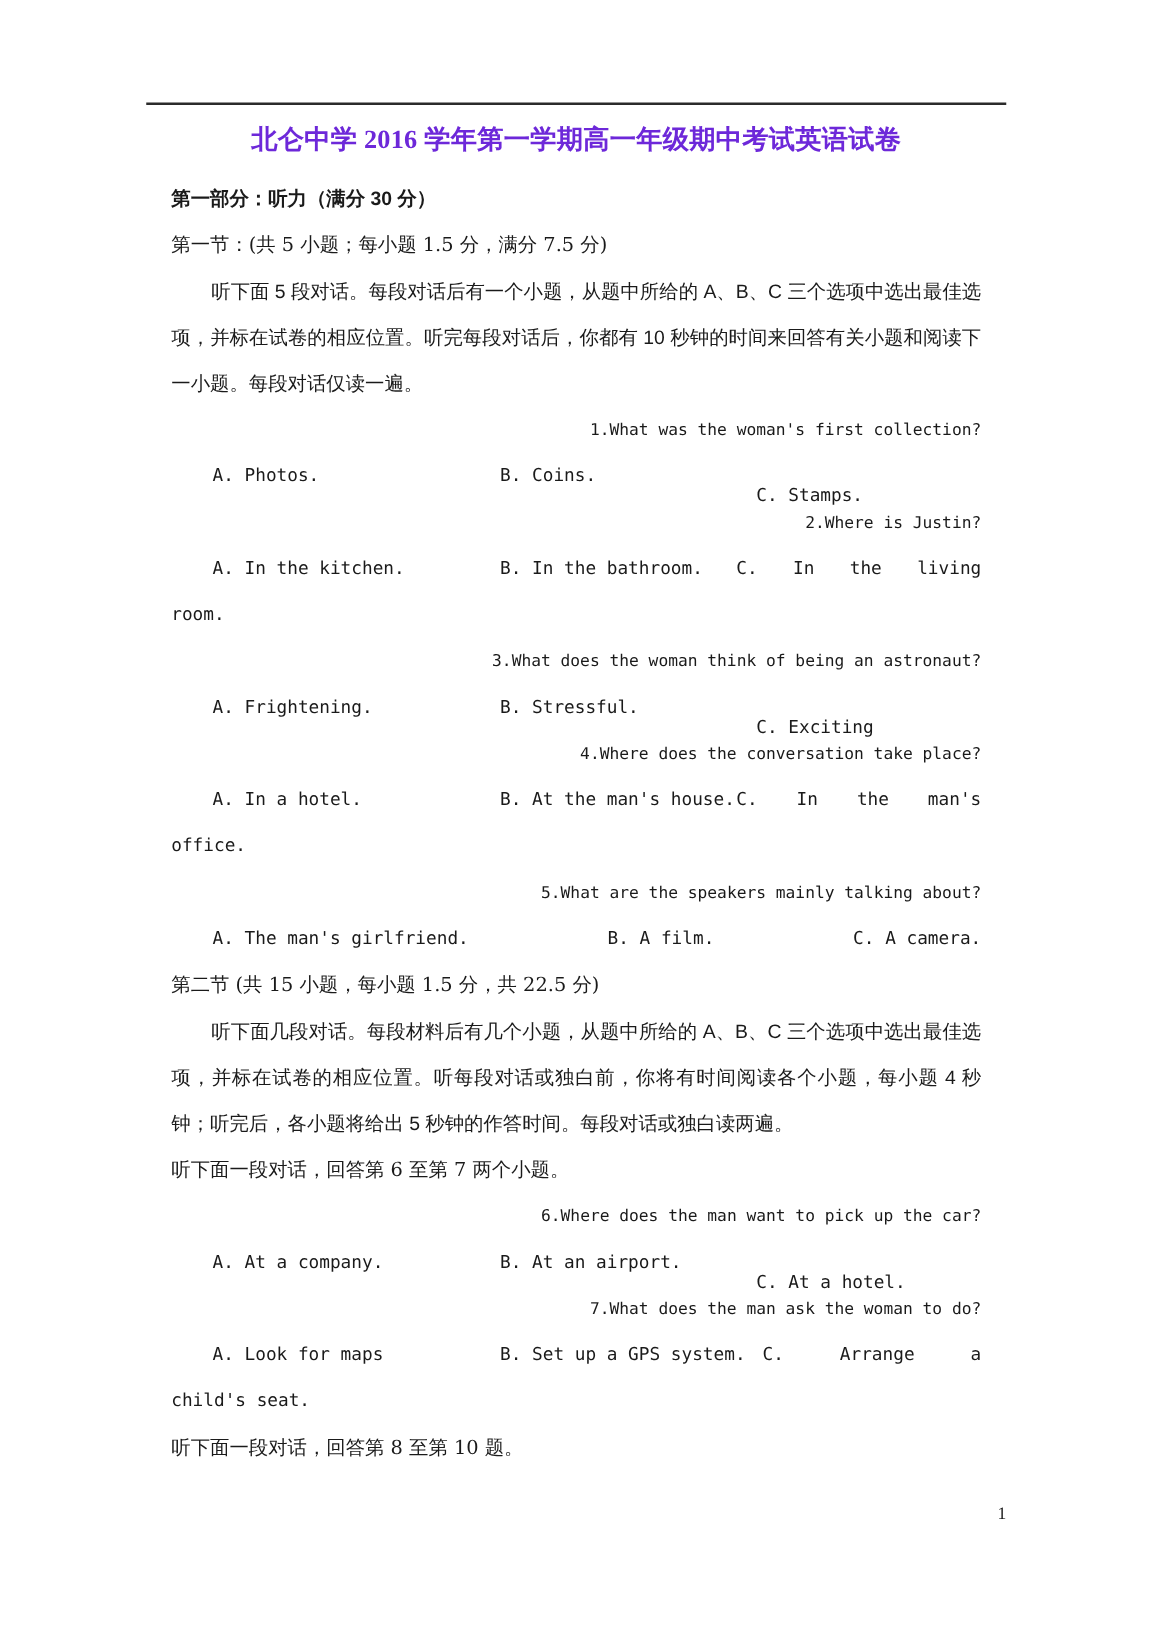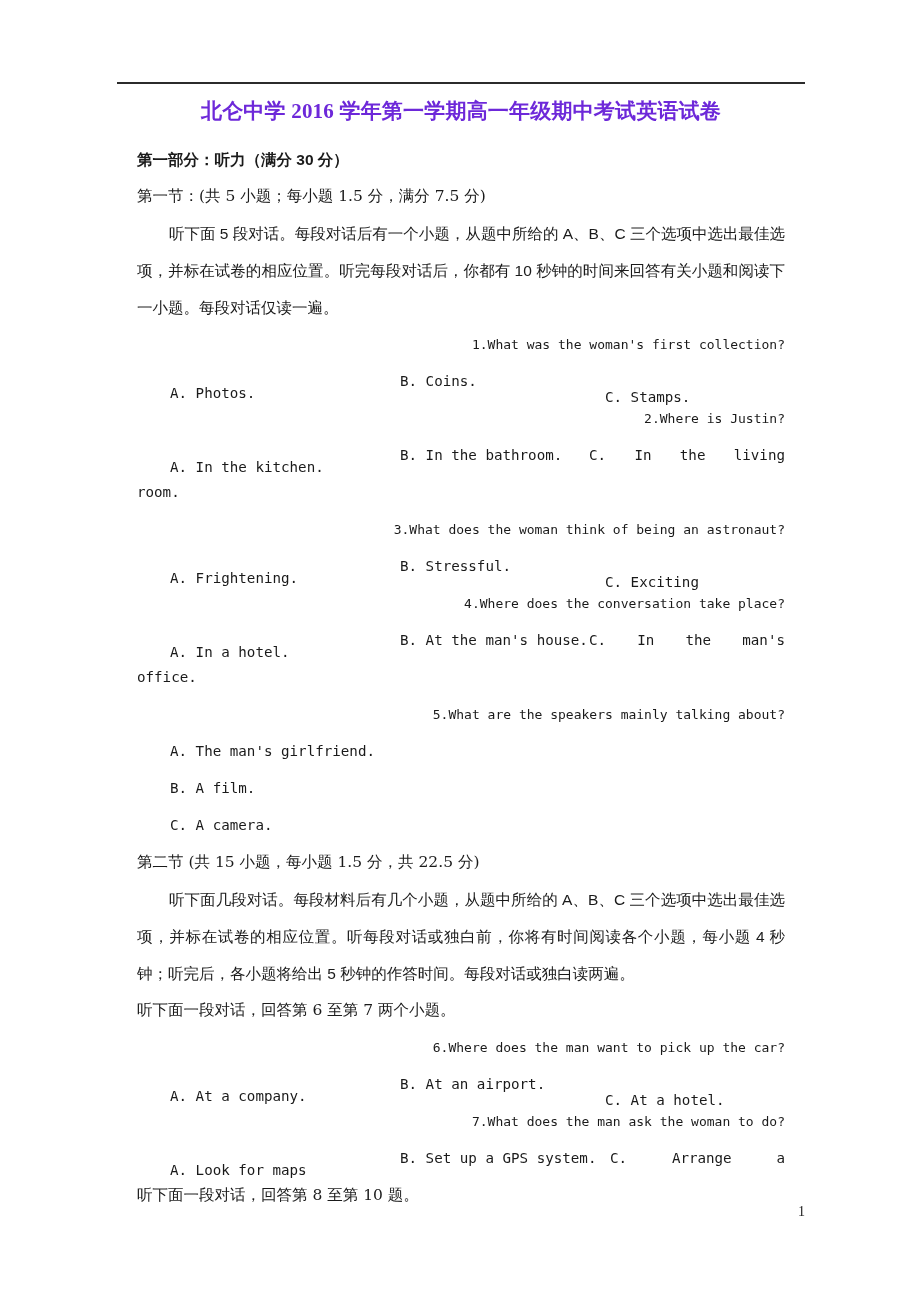--- a/index.html
+++ b/index.html
@@ -92,21 +92,21 @@
   
   .opts {
     font-family: "DejaVu Sans Mono", "Liberation Mono", monospace;
     font-size: 14.2px;
     line-height: 37px;
     margin: 0;
     position: relative;
     height: 37px;
     white-space: nowrap;
   }
-  .opt-a { position: absolute; left: 33px;  top: 12px; }
+  .opt-a { position: absolute; left: 33px;  top: 0; }
   .opt-b { position: absolute; left: 263px; top: 0; }
   .opt-c { position: absolute; left: 468px; top: 16px; }
 
   
   .opts-justify {
     font-family: "DejaVu Sans Mono", "Liberation Mono", monospace;
     font-size: 14.2px;
     line-height: 37px;
     margin: 0;
     position: relative;
@@ -132,21 +132,20 @@
   
   .opts-spread {
     font-family: "DejaVu Sans Mono", "Liberation Mono", monospace;
     font-size: 14.2px;
     line-height: 37px;
     margin: 0 0 0 33px;
     width: 615px;
     display: flex;
     justify-content: space-between;
     white-space: nowrap;
-    flex-direction: column;
   }
 
   
   .page-number {
     position: absolute;
     right: 115px;
     bottom: 82px;
     font-family: "Liberation Serif", "DejaVu Serif", serif;
     font-size: 14px;
     color: #1a1a1a;
@@ -245,20 +244,21 @@
       <div class="q-stem"><span class="q-num">7.</span><span>What does the man ask the woman to do?</span></div>
       <div class="opts-justify">
         <span class="opt-a">A. Look for maps</span>
         <span class="opt-b">B. Set up a GPS system.</span>
         <span class="opt-c-wrap" style="width:175px;">
           <span>C.</span>
           <span>Arrange</span>
           <span>a</span>
         </span>
       </div>
+      <div class="cont-line">child's seat.</div>
     </div>
 
     <p class="cn-line">听下面一段对话，回答第 8 至第 10 题。</p>
 
   </div>
 
   <div class="page-number">1</div>
 
 </div>
 

